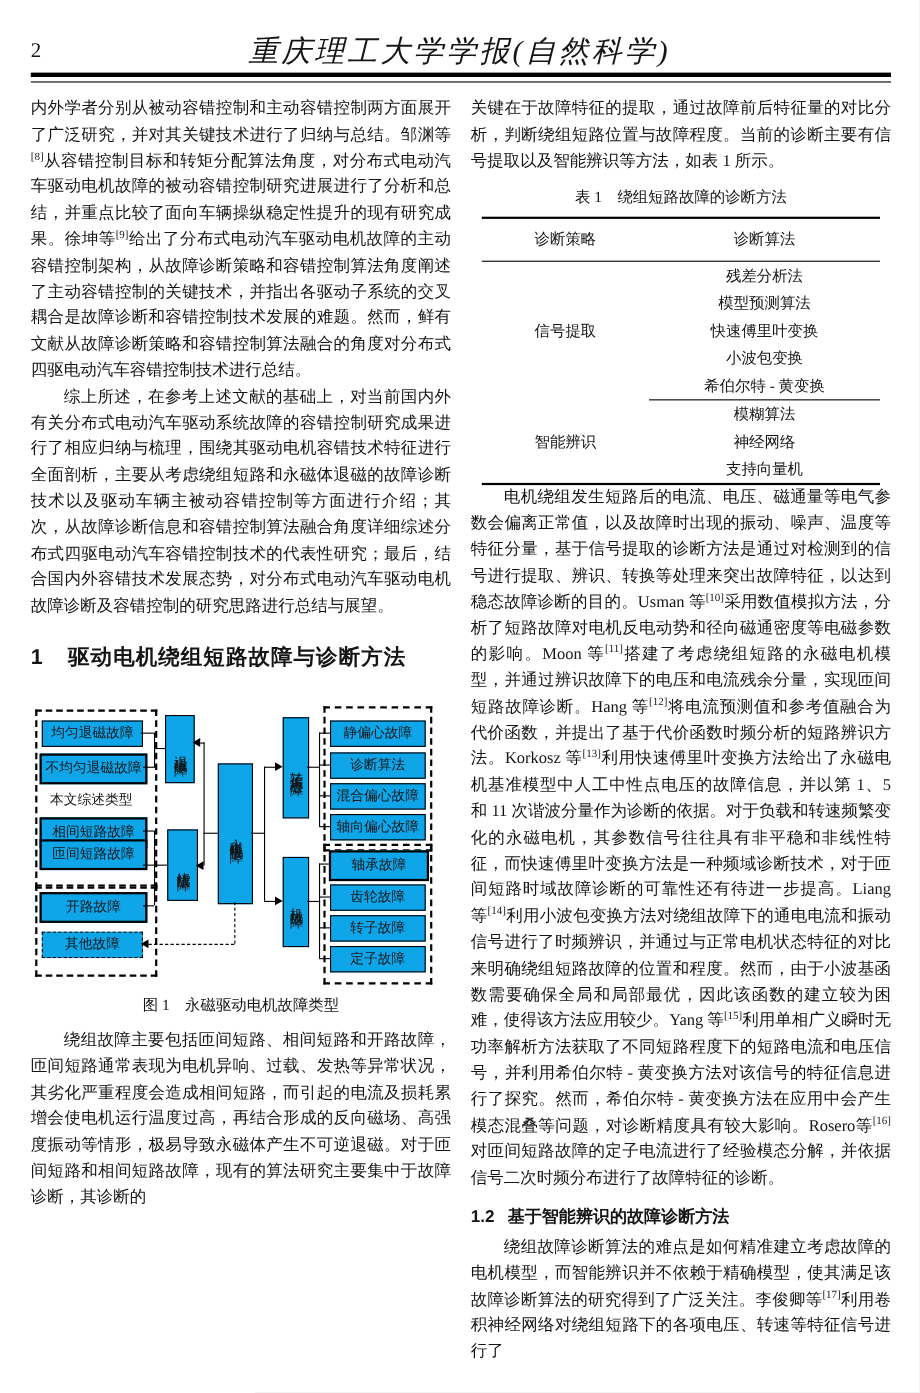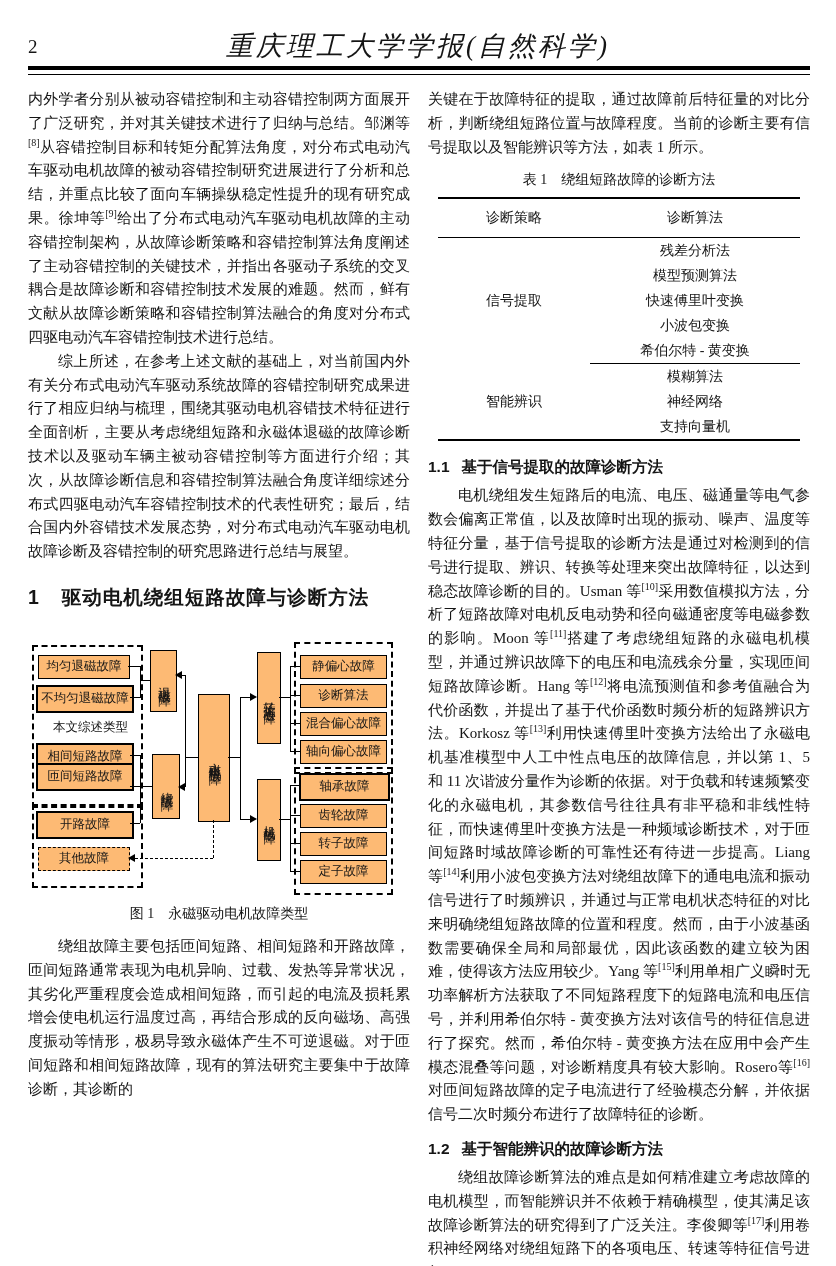--- a/index.html
+++ b/index.html
@@ -33,27 +33,27 @@
   .tbl-caption{text-align:center;font-size:14px;margin:12px 0 8px 0;}
   table.t3{width:362px;margin:0 auto;border-collapse:collapse;
            border-top:2.5px solid #000;border-bottom:2.5px solid #000;font-size:14px;}
   table.t3 th{font-weight:normal;height:36px;border-bottom:1.5px solid #000;text-align:center;}
   table.t3 td{height:25px;text-align:center;vertical-align:middle;padding:0;}
   table.t3 .gdiv td{border-bottom:1.2px solid #000;}
   table.t3 .c1{width:42%;}
 
   
   .fig{position:relative;width:382px;height:268px;margin-top:6px;font-size:12.5px;}
-  .fnode{position:absolute;border:1px solid #000;background:#fdba74;display:flex;
+  .fnode{position:absolute;border:1px solid #000;background:#0ea5e9;display:flex;
          align-items:center;justify-content:center;text-align:center;line-height:1.1;}
   .thick{border-width:2px;}
   .dotted{border:1px dashed #000;}
   .dcontainer{position:absolute;border:2px dashed #000;}
   .vtext{writing-mode:vertical-rl;text-orientation:upright;letter-spacing:2px;}
-  .slabel{position:absolute;text-align:right;}
+  .slabel{position:absolute;text-align:center;}
   .hl,.vl{position:absolute;background:#000;}
   .hl{height:1px;} .vl{width:1px;}
   .dh{position:absolute;border-top:1px dashed #000;height:0;}
   .dv{position:absolute;border-left:1px dashed #000;width:0;}
   .ar{position:absolute;width:0;height:0;}
   .ar.l{border-top:4px solid transparent;border-bottom:4px solid transparent;border-right:7px solid #000;}
   .ar.r{border-top:4px solid transparent;border-bottom:4px solid transparent;border-left:7px solid #000;}
   .fig-caption{text-align:center;font-size:14px;margin:10px 0 12px 0;}
 </style>
 </head>
@@ -186,23 +186,20 @@
         </tr>
         <tr>
             <td>神经网络</td>
           </tr>
         <tr>
             <td>支持向量机</td>
           </tr>
       </tbody>
     </table>
 
-    <div class="h2" style="margin-top:16px;">
-      <span class="num">1.1</span><span>基于信号提取的故障诊断方法</span>
-    </div>
     <p class="body indent rich">电机绕组发生短路后的电流、电压、磁通量等电气参数会偏离正常值，以及故障时出现的振动、噪声、温度等特征分量，基于信号提取的诊断方法是通过对检测到的信号进行提取、辨识、转换等处理来突出故障特征，以达到稳态故障诊断的目的。Usman 等<sup>[10]</sup>采用数值模拟方法，分析了短路故障对电机反电动势和径向磁通密度等电磁参数的影响。Moon 等<sup>[11]</sup>搭建了考虑绕组短路的永磁电机模型，并通过辨识故障下的电压和电流残余分量，实现匝间短路故障诊断。Hang 等<sup>[12]</sup>将电流预测值和参考值融合为代价函数，并提出了基于代价函数时频分析的短路辨识方法。Korkosz 等<sup>[13]</sup>利用快速傅里叶变换方法给出了永磁电机基准模型中人工中性点电压的故障信息，并以第 1、5 和 11 次谐波分量作为诊断的依据。对于负载和转速频繁变化的永磁电机，其参数信号往往具有非平稳和非线性特征，而快速傅里叶变换方法是一种频域诊断技术，对于匝间短路时域故障诊断的可靠性还有待进一步提高。Liang 等<sup>[14]</sup>利用小波包变换方法对绕组故障下的通电电流和振动信号进行了时频辨识，并通过与正常电机状态特征的对比来明确绕组短路故障的位置和程度。然而，由于小波基函数需要确保全局和局部最优，因此该函数的建立较为困难，使得该方法应用较少。Yang 等<sup>[15]</sup>利用单相广义瞬时无功率解析方法获取了不同短路程度下的短路电流和电压信号，并利用希伯尔特 - 黄变换方法对该信号的特征信息进行了探究。然而，希伯尔特 - 黄变换方法在应用中会产生模态混叠等问题，对诊断精度具有较大影响。Rosero等<sup>[16]</sup>对匝间短路故障的定子电流进行了经验模态分解，并依据信号二次时频分布进行了故障特征的诊断。</p>
 
     <div class="h2">
       <span class="num">1.2</span><span>基于智能辨识的故障诊断方法</span>
     </div>
     <p class="body indent rich">绕组故障诊断算法的难点是如何精准建立考虑故障的电机模型，而智能辨识并不依赖于精确模型，使其满足该故障诊断算法的研究得到了广泛关注。李俊卿等<sup>[17]</sup>利用卷积神经网络对绕组短路下的各项电压、转速等特征信号进行了</p>
   </div>
 
 </div>
 

